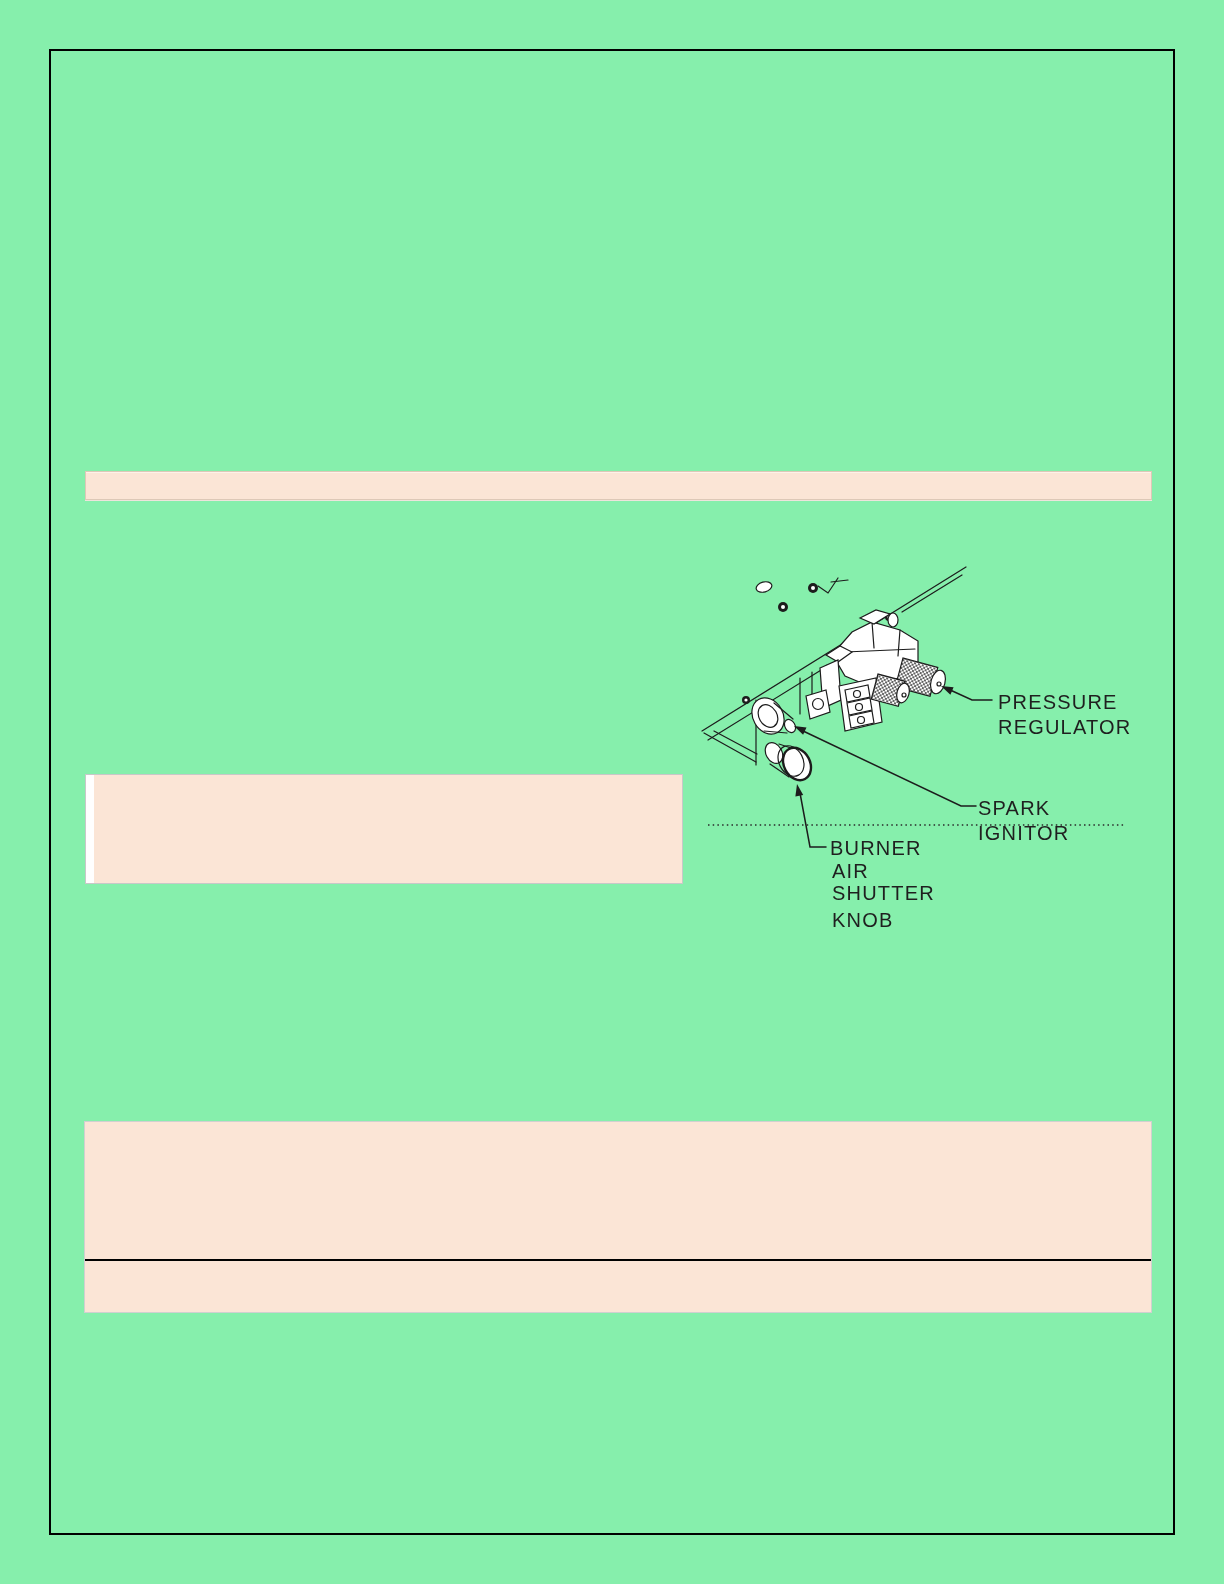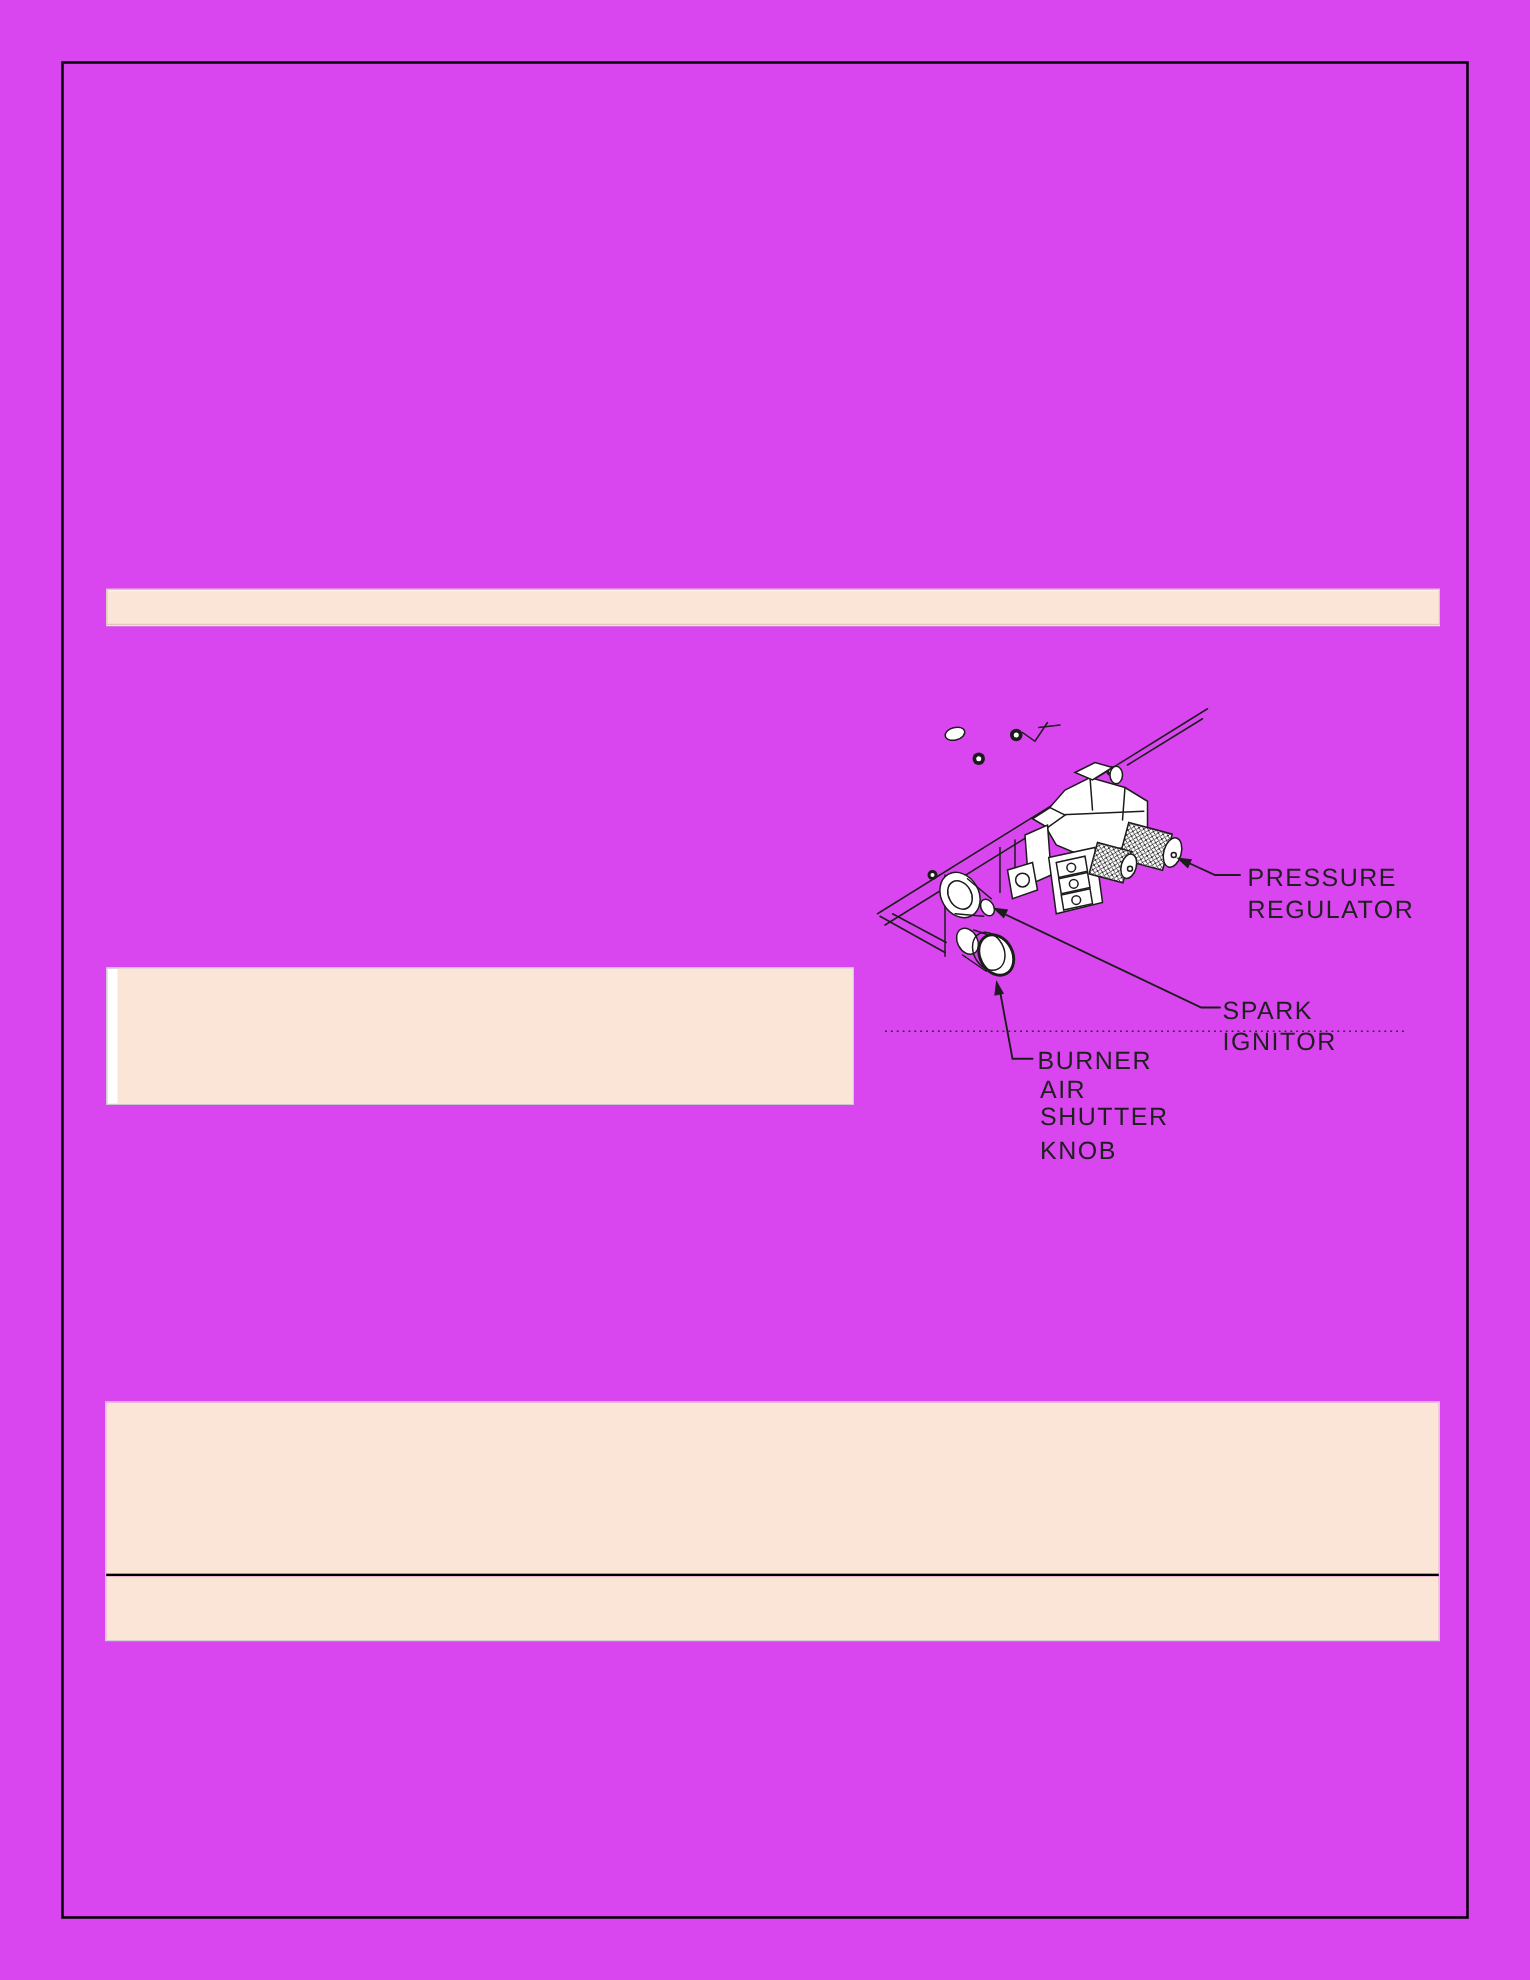--- a/index.html
+++ b/index.html
@@ -1,17 +1,17 @@
 <!DOCTYPE html>
 <html><head>
 <meta charset="utf-8">
 <style>
   html,body{margin:0;padding:0;background:#ffffff;}
   .page{
-    position:relative;width:1224px;height:1584px;background:#d946ef;
+    position:relative;width:1224px;height:1584px;background:#86efac;
     font-family:"Liberation Sans",sans-serif;overflow:hidden;
   }
   .frame{
     position:absolute;left:49px;top:49px;width:1126px;height:1486px;
     border:2px solid #000;box-sizing:border-box;
   }
   .hl{background:#fbe5d6;}
   .bar-top{
     position:absolute;left:85px;top:471px;width:1067px;height:29px;
     border:1px solid #ddc8b7;box-sizing:border-box;

